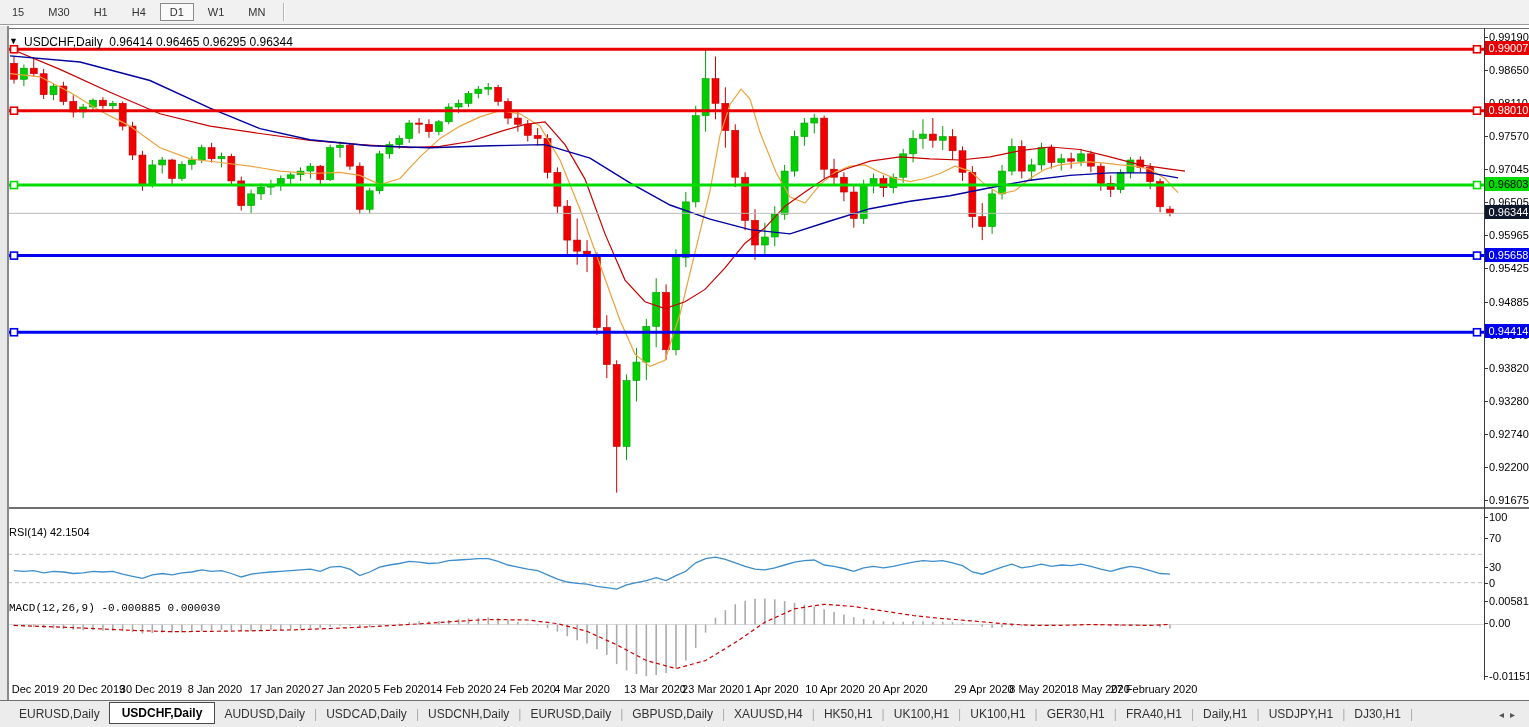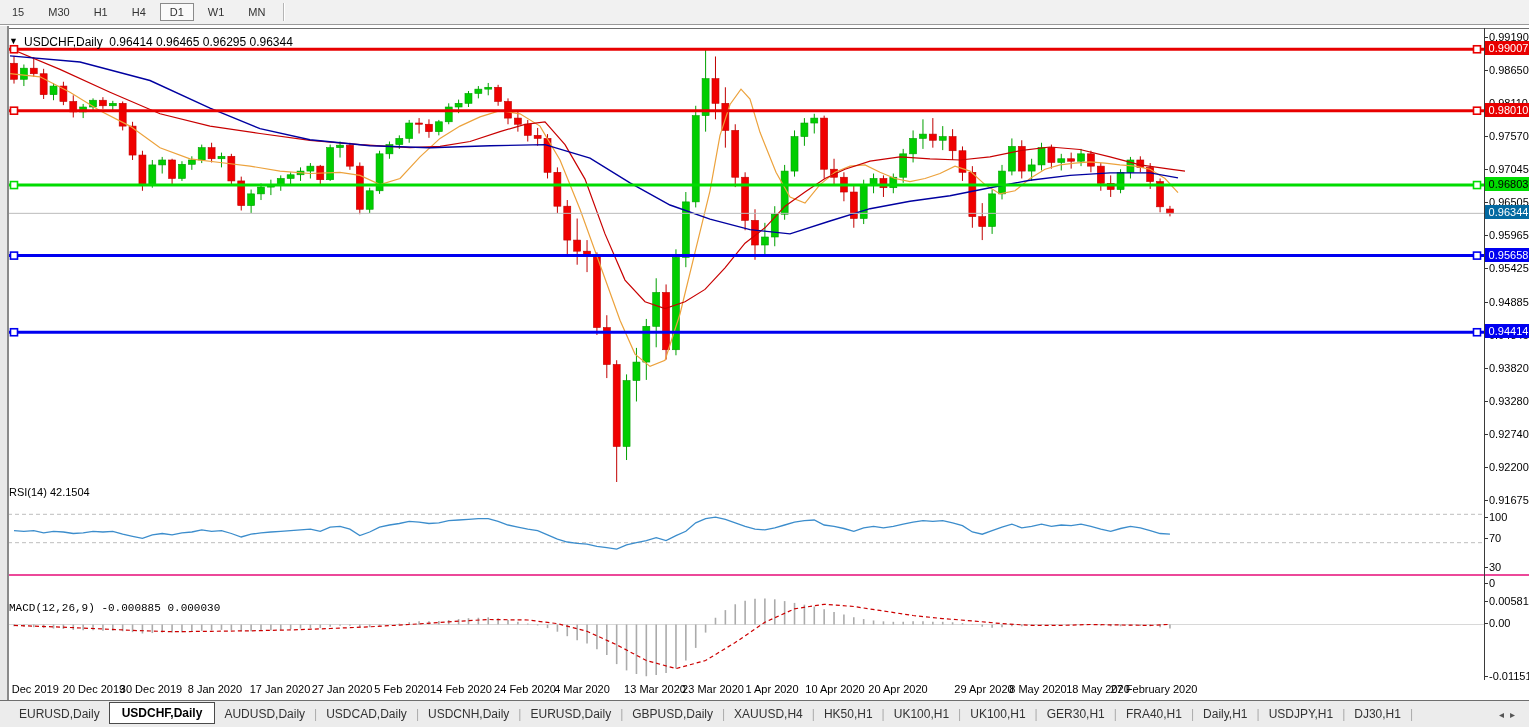--- a/index.html
+++ b/index.html
@@ -5,21 +5,21 @@
   html,body{margin:0;padding:0;background:#fff;}
   #app{position:relative;width:1529px;height:727px;font-family:"Liberation Sans",sans-serif;background:#fff;overflow:hidden;}
   
   #toolbar{position:absolute;left:0;top:0;width:1529px;height:24px;background:#f1f1f1;border-bottom:1px solid #9a9a9a;display:flex;align-items:center;}
   .tf-btn{font-size:11px;color:#333;padding:2px 9px;margin:0 2px;border:1px solid transparent;cursor:default;}
   .tf-btn.active{background:#fafafa;border:1px solid #8a8a8a;}
   .tb-sep{width:1px;height:18px;background:#b5b5b5;margin:0 6px;border-right:1px solid #fff;}
   
   .panel{position:absolute;left:0;width:1529px;background:#fff;}
   #main-panel{top:28px;height:478px;border-top:1px solid #6e6e6e;border-bottom:2px solid #707070;}
-  #rsi-panel{top:482px;height:92px;border-bottom:2px solid #ec4899;}
+  #rsi-panel{top:522px;height:92px;border-bottom:2px solid #ec4899;}
   #macd-panel{top:598px;height:82px;border-bottom:1px solid #707070;font-family:Liberation Mono, monospace;}
   #date-axis{top:680px;height:20px;}
   #left-strip{position:absolute;left:0;top:26px;width:7px;height:674px;background:#e8e8e8;border-right:2px solid #8a8a8a;z-index:30;}
   #axis-vline{position:absolute;left:1484px;top:28px;width:1px;height:652px;background:#3a3a3a;z-index:25;}
   svg{position:absolute;left:0;top:0;}
   .chart-title{position:absolute;left:24px;top:6px;font-size:12px;color:#000;z-index:10;}
   .chart-title b{font-weight:400;}
   .marker-ico{position:absolute;left:9px;top:7px;font-size:9px;color:#000;z-index:10;}
   .ind-label{position:absolute;left:9px;top:4px;font-size:11px;color:#000;z-index:10;}
   
@@ -505,21 +505,21 @@
       <div class="tick-label" style="top:395px">0.93280</div>
       <div class="tick-dash" style="top:434px"></div>
       <div class="tick-label" style="top:428px">0.92740</div>
       <div class="tick-dash" style="top:467px"></div>
       <div class="tick-label" style="top:461px">0.92200</div>
       <div class="tick-dash" style="top:500px"></div>
       <div class="tick-label" style="top:494px">0.91675</div>
       <div class="price-badge" style="top:41px;background:#E80000;color:#FFFFFF">0.99007</div>
       <div class="price-badge" style="top:103px;background:#E80000;color:#FFFFFF">0.98010</div>
       <div class="price-badge" style="top:177px;background:#00DC00;color:#000000">0.96803</div>
-      <div class="price-badge" style="top:205px;background:#0369a1;color:#FFFFFF">0.96344</div>
+      <div class="price-badge" style="top:205px;background:#0f172a;color:#FFFFFF">0.96344</div>
       <div class="price-badge" style="top:248px;background:#0000F0;color:#FFFFFF">0.95658</div>
       <div class="price-badge" style="top:324px;background:#0000F0;color:#FFFFFF">0.94414</div>
       <div class="tick-dash" style="top:517px"></div>
       <div class="tick-label" style="top:511px">100</div>
       <div class="tick-dash" style="top:538px"></div>
       <div class="tick-label" style="top:532px">70</div>
       <div class="tick-dash" style="top:567px"></div>
       <div class="tick-label" style="top:561px">30</div>
       <div class="tick-dash" style="top:583px"></div>
       <div class="tick-label" style="top:577px">0</div>

